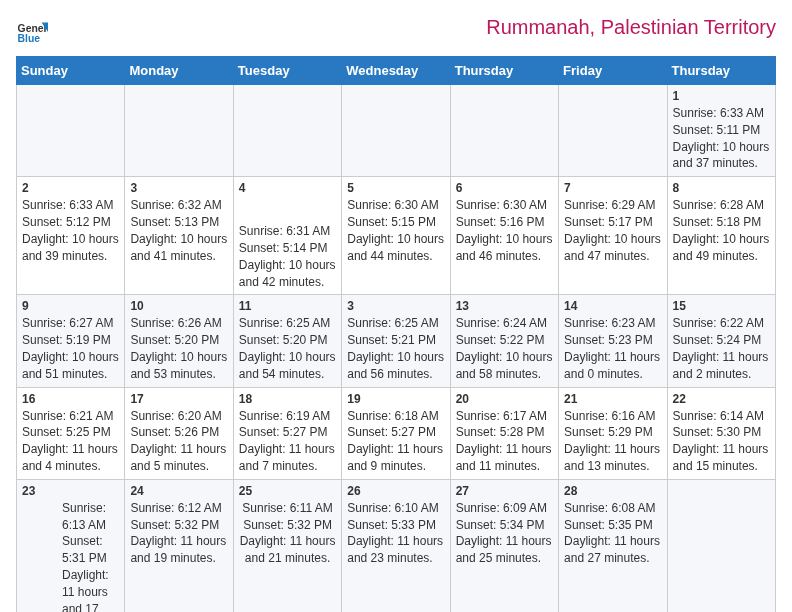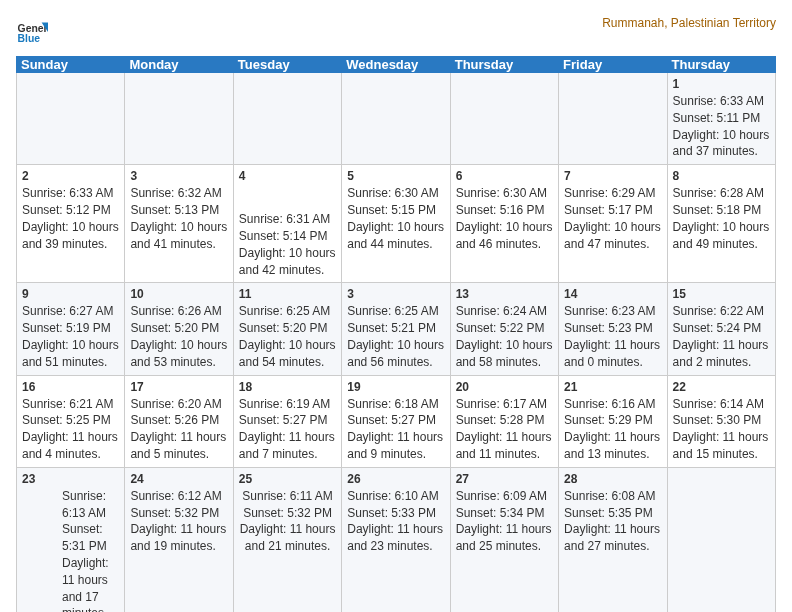--- a/index.html
+++ b/index.html
@@ -27,34 +27,34 @@
     }
     .title-block {
       text-align: right;
     }
     .month-title {
       font-size: 36px;
       font-weight: bold;
       color: #333;
     }
     .subtitle {
-      font-size: 12px;
-      color: #a16207;
+      font-size: 20px;
+      color: #be185d;
     }
     table {
       width: 100%;
       border-collapse: collapse;
       table-layout: fixed;
     }
     thead tr th {
       background-color: #2979c2;
       color: #fff;
       font-size: 13px;
       font-weight: bold;
-      padding: 0 4px;
+      padding: 6px 4px;
       text-align: left;
       border: 1px solid #2979c2;
     }
     tbody tr td {
       vertical-align: top;
       border: 1px solid #ccc;
       padding: 4px 5px;
       font-size: 10.5px;
       color: #333;
       height: 90px;

